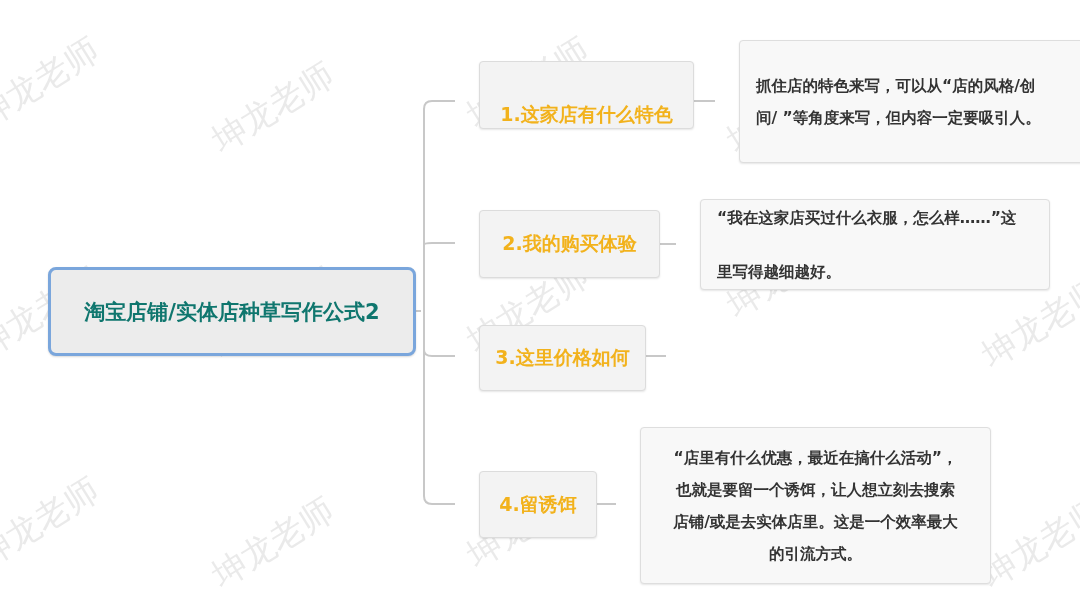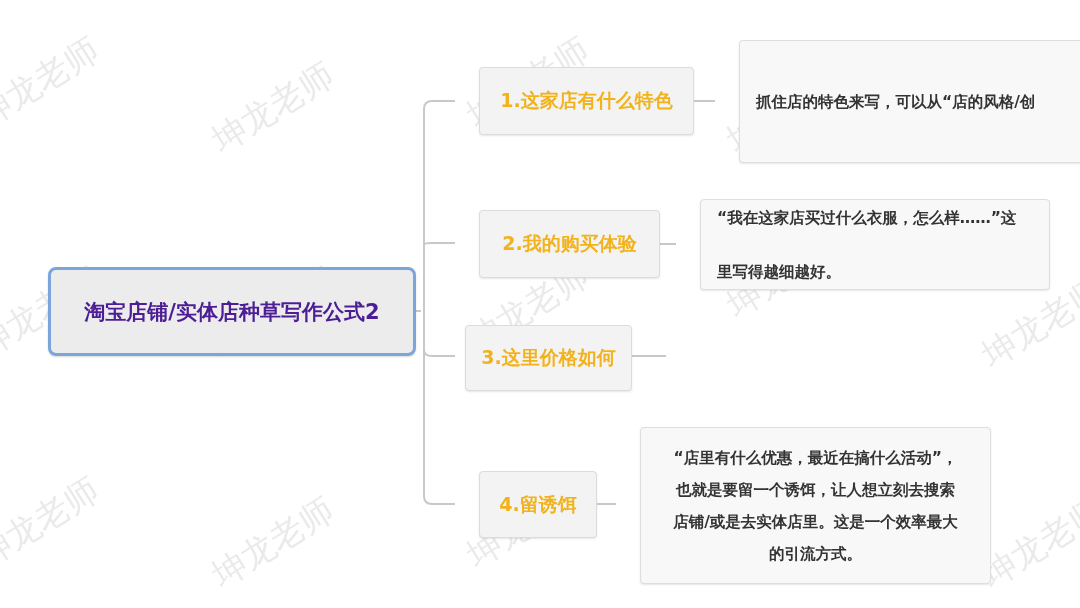--- a/index.html
+++ b/index.html
@@ -7,21 +7,21 @@
     body { position: relative; font-family: "DejaVu Sans", "Liberation Sans", sans-serif; }
     #canvas { position: absolute; left: 0; top: 0; width: 1080px; height: 608px; }
     .connectors { position: absolute; left: 0; top: 0; width: 1080px; height: 608px; pointer-events: none; }
     .node { position: absolute; display: flex; align-items: center; margin-left: 24px; }
     .root {
       left: 24px; top: 267px; width: 368px; height: 89px;
       background: #ececec; border: 3px solid #7aa6dc; border-radius: 8px;
       justify-content: center;
       box-shadow: 0 1px 2px rgba(0,0,0,0.15);
     }
-    .root span { color: #4c1d95; font-size: 21px; font-weight: bold; letter-spacing: 0px; }
+    .root span { color: #0f766e; font-size: 21px; font-weight: bold; letter-spacing: 0px; }
     .branch {
       background: #f3f3f3; border: 1px solid #dcdcdc; border-radius: 4px;
       justify-content: center;
       box-shadow: 0 1px 2px rgba(0,0,0,0.10);
     }
     .branch span { color: #f2b21c; font-size: 19px; font-weight: bold; }
     .leaf {
       background: #f8f8f8; border: 1px solid #dedede; border-radius: 4px;
       box-shadow: 0 1px 2px rgba(0,0,0,0.10);
       padding: 0 16px;
@@ -65,36 +65,37 @@
       <path d="M636 244 H676"></path>
       <path d="M622 356 H666"></path>
       <path d="M573 504 H616"></path>
     </g>
   </svg>
 
   <div class="node root">
     <span>淘宝店铺/实体店种草写作公式2</span>
   </div>
 
-  <div class="node branch" style="left:455px; top:67px; width:215px; height:68px;">
+  <div class="node branch" style="left:455px; top:61px; width:215px; height:68px;align-items:flex-end;">
     <span>1.这家店有什么特色</span>
   </div>
   <div class="node leaf" style="left:715px; top:40px; width:351px; height:123px; flex-direction:column; align-items:flex-start; justify-content:center;">
     <span>抓住店的特色来写，可以从“店的风格/创</span>
+    <span>间/ ”等角度来写，但内容一定要吸引人。</span>
   </div>
 
   <div class="node branch" style="left:455px; top:210px; width:181px; height:68px;">
     <span>2.我的购买体验</span>
   </div>
   <div class="node leaf" style="left:676px; top:199px; width:350px; height:91px; flex-direction:column; align-items:flex-start; justify-content:center;gap:22px;">
     <span>“我在这家店买过什么衣服，怎么样……”这</span>
     <span>里写得越细越好。</span>
   </div>
 
-  <div class="node branch" style="left:441px; top:325px; width:167px; height:66px;">
+  <div class="node branch" style="left:455px; top:325px; width:167px; height:66px;">
     <span>3.这里价格如何</span>
   </div>
 
   <div class="node branch" style="left:455px; top:471px; width:118px; height:67px;">
     <span>4.留诱饵</span>
   </div>
   <div class="node leaf" style="left:616px; top:427px; width:351px; height:157px; flex-direction:column; align-items:center; justify-content:center;">
     <span>“店里有什么优惠，最近在搞什么活动”，</span>
     <span>也就是要留一个诱饵，让人想立刻去搜索</span>
     <span>店铺/或是去实体店里。这是一个效率最大</span>

